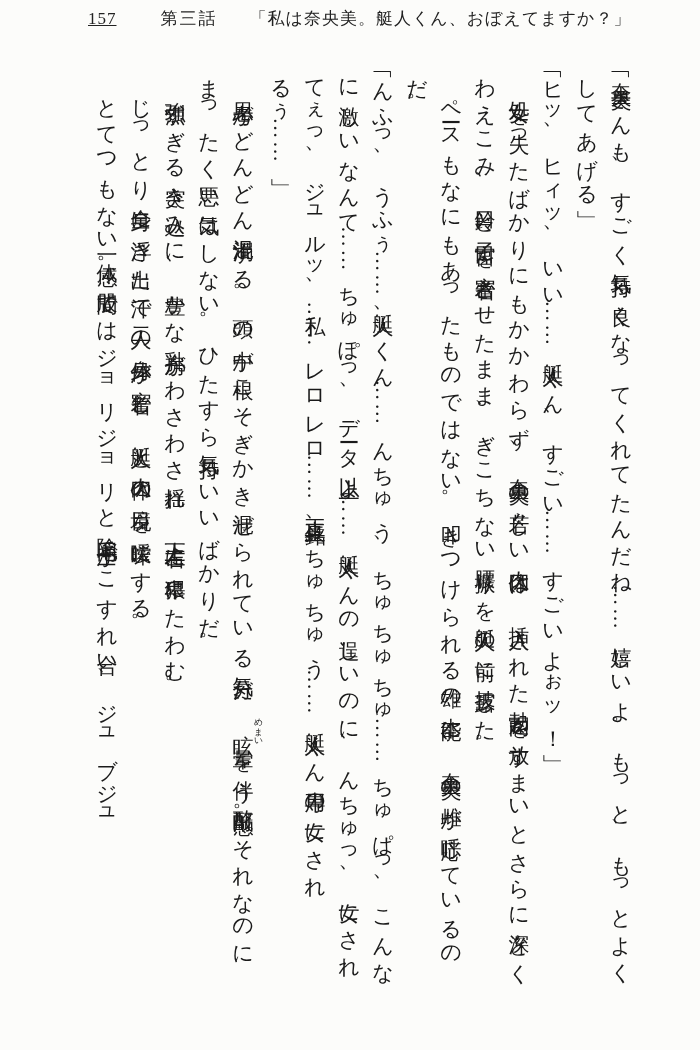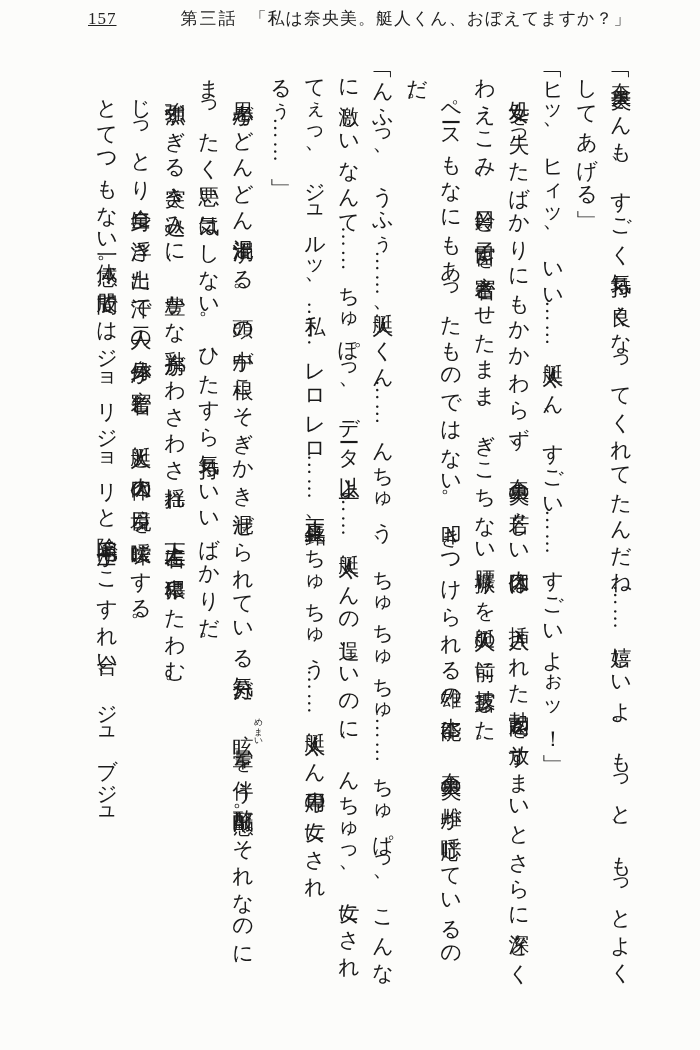--- a/index.html
+++ b/index.html
@@ -23,27 +23,27 @@
   .running-head {
     position: absolute;
     top: 7px;
     left: 88px;
     font-size: 17px;
     white-space: nowrap;
     color: #222;
   }
   .running-head .page-number {
     display: inline-block;
-    margin-right: 64px;
+    margin-right: 44px;
     letter-spacing: 1px;
     text-decoration: underline;
   }
   .running-head .chapter-label {
     display: inline-block;
-    margin-right: 12px;
+    margin-right: 32px;
     letter-spacing: 2px;
   }
   .running-head .chapter-title {
     letter-spacing: 1px;
   }
   
   .body-text {
     position: absolute;
     top: 64px;
     right: 62px;

